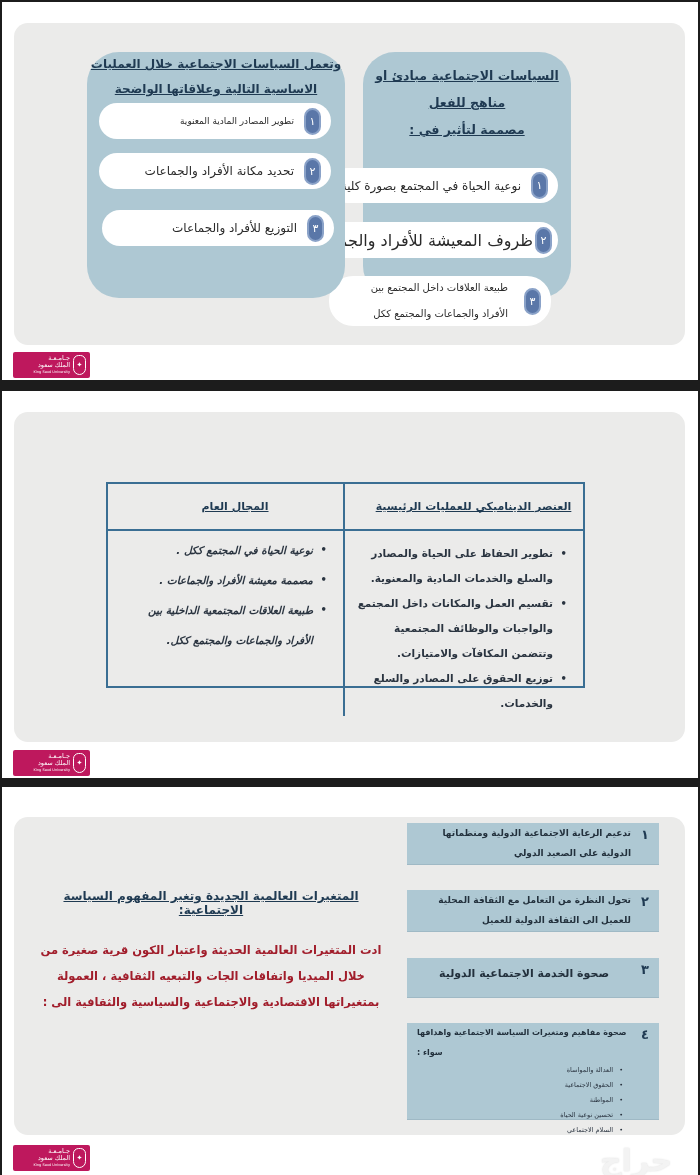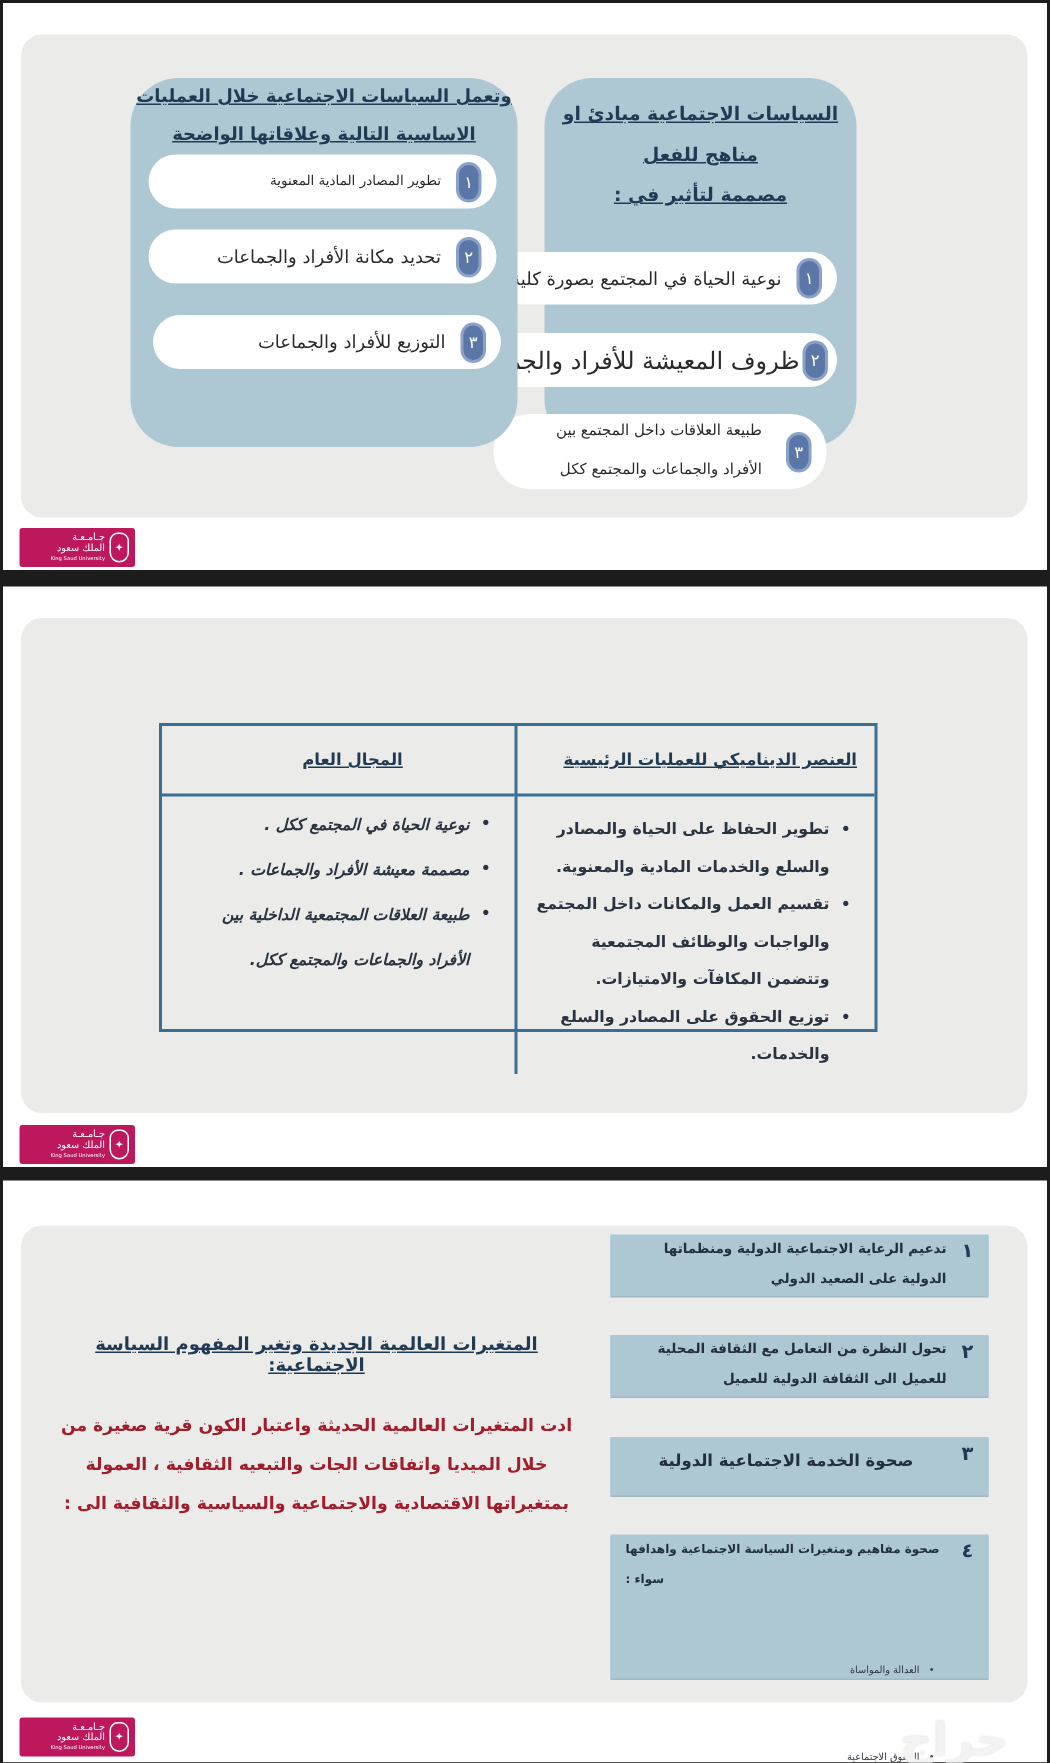--- a/index.html
+++ b/index.html
@@ -34,21 +34,21 @@
   .td { padding: 10px 16px 0 10px; }
   .td ul { list-style: none; }
   .td li { font-size: 10.5px; font-weight: bold; color: #2a3440; line-height: 25px; position: relative; padding-right: 14px; }
   .td li::before { content: "•"; position: absolute; right: 0; top: 0; font-size: 10px; }
 
   
   .box { position: absolute; left: 407px; width: 252px; background: #aec8d3; direction: rtl; display: flex; box-shadow: 0 1px 0 #9fb9c5; }
   .box .box-num { width: 28px; text-align: center; font-weight: bold; font-size: 13px; color: #1f3a52; padding-top: 4px; }
   .box .box-text { flex: 1; font-size: 9px; color: #22303c; line-height: 20px; text-align: center; padding-left: 10px; font-weight: bold; }
   .box ul { list-style: none; margin-right: 36px; }
-  .box li { font-size: 6.5px; color: #2a3440; line-height: 15px; position: relative; padding-right: 10px; margin-top: 43px; }
+  .box li { font-size: 6.5px; color: #2a3440; line-height: 15px; position: relative; padding-right: 10px; }
   .box li::before { content: "•"; position: absolute; right: 0; }
   .s3-title { position: absolute; left: 40px; top: 889px; width: 342px; text-align: center; direction: rtl; font-weight: bold; font-size: 12px; color: #1f3a52; text-decoration: underline; }
   .s3-body { position: absolute; left: 36px; top: 937px; width: 350px; text-align: center; direction: rtl; font-weight: bold; font-size: 11.5px; color: #a11d2b; line-height: 26px; }
   .watermark { position: absolute; left: 600px; top: 1143px; color: #f3f3f3; font-size: 30px; font-weight: bold; text-shadow: 0 0 2px #dcdcdc; letter-spacing: 2px; }
 </style>
 </head>
 <body>
 
 <div class="slide" style="top:2px; height:378px;">
   <div class="slide-bg" style="top:21px; height:322px;"></div>

